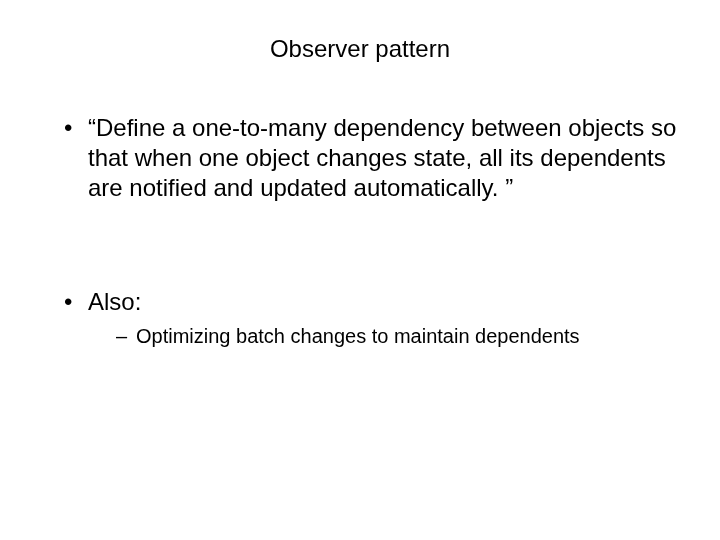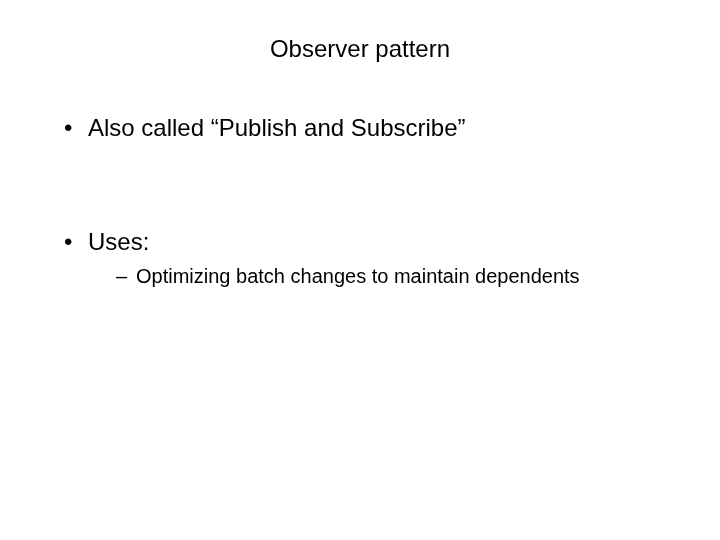--- a/index.html
+++ b/index.html
@@ -61,25 +61,25 @@
     .gap {
       height: 80px;
     }
   </style>
 </head>
 <body>
 
 <h1 class="title">Observer pattern</h1>
 
 <ul class="bullet-list">
-  <li class="bullet-item">Also called “Publish and Subscribe”</li>
+  <li class="bullet-item">“Define a one-to-many dependency between objects so that when one object changes state, all its dependents are notified and updated automatically. ”</li>
 </ul>
 
 <div class="gap"></div>
 
 <ul class="bullet-list">
   <li class="bullet-item">
-    <span>Uses:</span>
+    <span>Also:</span>
     <ul class="sub-list">
       <li class="sub-item">Optimizing batch changes to maintain dependents</li>
     </ul>
   </li>
 </ul>
 
 </body></html>

